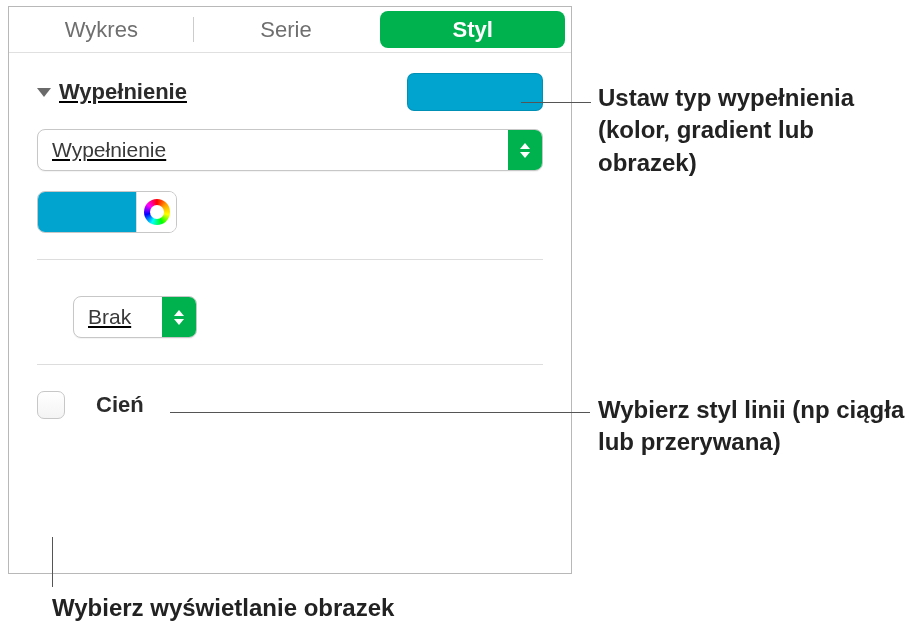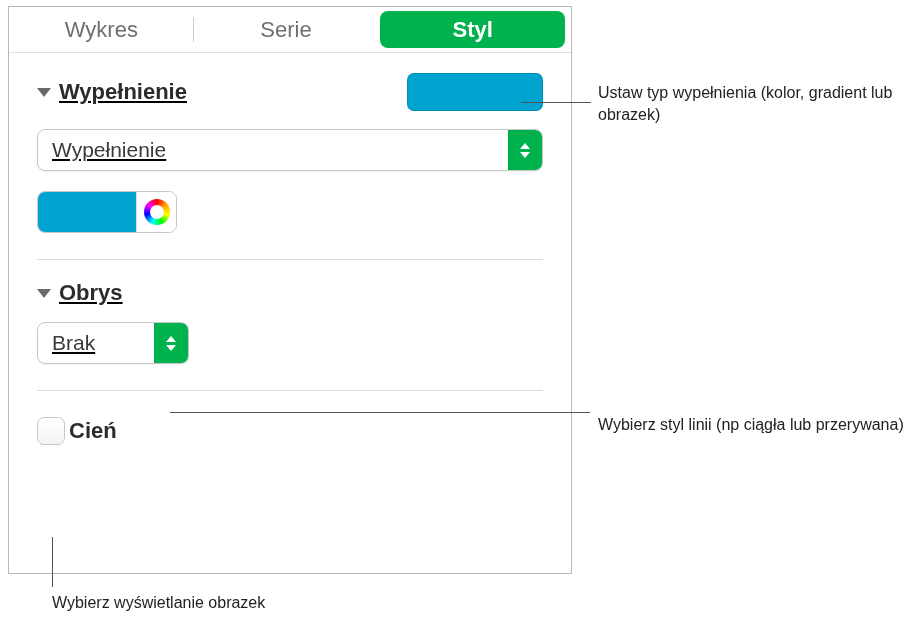--- a/index.html
+++ b/index.html
@@ -163,41 +163,43 @@
       inset: 6px;
       background: #fff;
       border-radius: 50%;
     }
     .divider {
       height: 1px;
       background: #ddd;
       margin: 26px 28px 0 28px;
     }
     .dropdown.small {
-      width: 152px;
+      width: 124px;
       margin-top: 16px;
+      margin-left: 36px;
     }
     .checkbox-row {
       display: flex;
       align-items: center;
-      gap: 4px;
+      gap: 31px;
       padding: 26px 28px 0 28px;
     }
     .checkbox {
       width: 28px;
       height: 28px;
       border: 1px solid #c7c7c7;
       border-radius: 7px;
       background: linear-gradient(#fff, #f4f4f4);
     }
     .callout {
       position: absolute;
-      font-size: 16px;
+      font-size: 24px;
       color: #222;
       line-height: 1.35;
+      font-weight: bold;
     }
     .callout-line {
       position: absolute;
       background: #555;
       height: 1px;
     }
   </style>
 </head>
 <body>
 
@@ -227,24 +229,20 @@
       <div class="color-fill"></div>
       <div class="color-wheel">
         <div class="wheel"></div>
       </div>
     </div>
   </div>
 
   <div class="divider"></div>
 
   <div class="section">
-    <div class="section-header">
-      <div class="chev"></div>
-      <div class="section-title">Obrys</div>
-    </div>
     <div class="dropdown small">
       <div class="dropdown-text">Brak</div>
       <div class="dropdown-btn">
         <div class="caret-up"></div>
         <div class="caret-down"></div>
       </div>
     </div>
   </div>
 
   <div class="divider"></div>
@@ -252,16 +250,16 @@
   <div class="checkbox-row">
     <div class="checkbox"></div>
     <div class="section-title">Cień</div>
   </div>
 </div>
 
 <div class="callout-line" style="left:521px; top:102px; width:70px;"></div>
 <div class="callout" style="left:598px; top:82px; width:300px;">Ustaw typ wypełnienia (kolor, gradient lub obrazek)</div>
 
 <div class="callout-line" style="left:170px; top:412px; width:420px;"></div>
-<div class="callout" style="left:598px; top:394px; width:310px;margin-top:20px;">Wybierz styl linii (np ciągła lub przerywana)</div>
+<div class="callout" style="left:598px; top:394px; width:310px;">Wybierz styl linii (np ciągła lub przerywana)</div>
 
 <div class="callout-line" style="left:52px; top:537px; width:1px; height:50px; background:#555;"></div>
 <div class="callout" style="left:52px; top:592px;">Wybierz wyświetlanie obrazek</div>
 
 </body></html>

